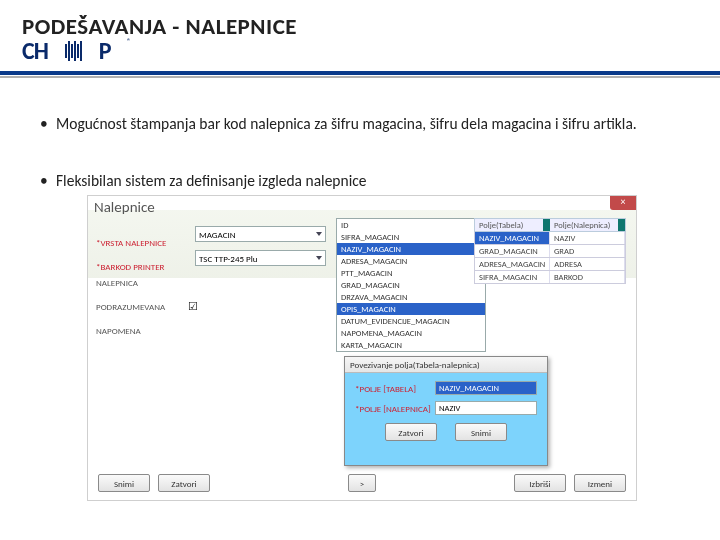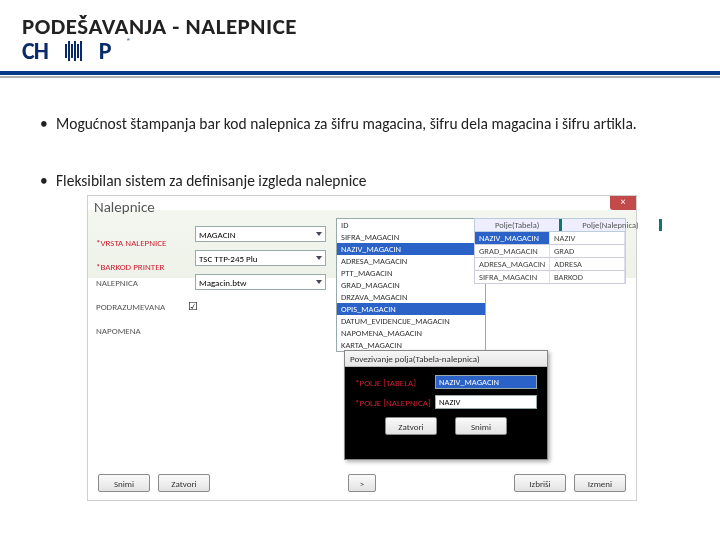--- a/index.html
+++ b/index.html
@@ -27,25 +27,25 @@
   .lbl { width:92px; color:#555; }
   .lbl.req { color:#c23;margin-top:16px; }
   .ctl { flex:1; height:16px; border:1px solid #9aa; background:#fff; font-size:9px; padding:0 3px; display:flex; align-items:center; justify-content:space-between;margin-left:7px; }
   .ctl .caret { width:0;height:0;border-left:3px solid transparent;border-right:3px solid transparent;border-top:4px solid #445; }
   .listbox { position:absolute; left:248px; top:22px; width:150px; border:1px solid #9aa; background:#fff; }
   .listbox div { font-size:8.5px; padding:1px 4px; color:#333; white-space:nowrap; overflow:hidden; }
   .listbox .sel { background:#2a62c8; color:#fff; }
   .listbox .sel2 { background:#2a62c8; color:#fff; }
   .pairs { position:absolute; left:386px; top:22px; width:152px; }
   .pairs-head { display:flex; font-size:8.5px; color:#555; background:#eef; border:1px solid #bcd; }
-  .pairs-head span{ flex:1; padding:1px 20px; border-right:3px solid #0f766e; }
+  .pairs-head span{ flex:1; padding:1px 4px; border-right:7px solid #0f766e; }
   .pairs-row { display:flex; font-size:8.5px; border:1px solid #ccd; border-top:none; background:#fff; }
   .pairs-row span{ flex:1; padding:1px 4px; border-right:1px solid #dde; color:#444; }
   .pairs-row.hl span:first-child{ background:#2a62c8; color:#fff; }
-  .dialog { position:absolute; left:256px; top:154px; width:204px; height:110px; background:#000000; border:1px solid #888; box-shadow:2px 2px 4px rgba(0,0,0,.3); }
+  .dialog { position:absolute; left:256px; top:160px; width:204px; height:110px; background:#7dd3fc; border:1px solid #888; box-shadow:2px 2px 4px rgba(0,0,0,.3); }
   .dialog-title { background:linear-gradient(#f6f6f6,#e6e6e6); font-size:9px; padding:2px 5px; border-bottom:1px solid #bbb; color:#333; }
   .dlg-body { padding:8px 10px 4px 10px; }
   .dlg-row { display:flex; align-items:center; margin-bottom:6px; font-size:9px; }
   .dlg-row .l { width:80px; color:#c23; }
   .dlg-row .v { flex:1; height:14px; border:1px solid #9aa; background:#fff; font-size:8.5px; padding:0 3px; display:flex; align-items:center; }
   .dlg-row .v.sel { background:#2a62c8; color:#fff; }
   .dlg-btns { display:flex; justify-content:center; gap:18px; margin-top:8px; }
   .btn { min-width:52px; height:18px; font-size:9px; background:linear-gradient(#fafafa,#e3e3e3); border:1px solid #8a8a8a; border-radius:2px; display:flex; align-items:center; justify-content:center; color:#333; }
   .bottom-btns { position:absolute; left:10px; bottom:8px; right:10px; display:flex; gap:8px; }
   .spacer { flex:1; }
@@ -93,24 +93,20 @@
         </div>
       <div class="row">
           <span class="lbl req">*BARKOD PRINTER</span>
           <div class="ctl">
             <span>TSC TTP-245 Plu</span>
             <span class="caret"></span>
           </div>
         </div>
       <div class="row">
           <span class="lbl">NALEPNICA</span>
-          <div class="ctl">
-            <span>Magacin.btw</span>
-            <span class="caret"></span>
-          </div>
         </div>
       <div class="row">
           <span class="lbl">PODRAZUMEVANA</span>
           <span style="font-size:11px;">☑</span>
         </div>
       <div class="row">
           <span class="lbl">NAPOMENA</span>
         </div>
     </div>
 

